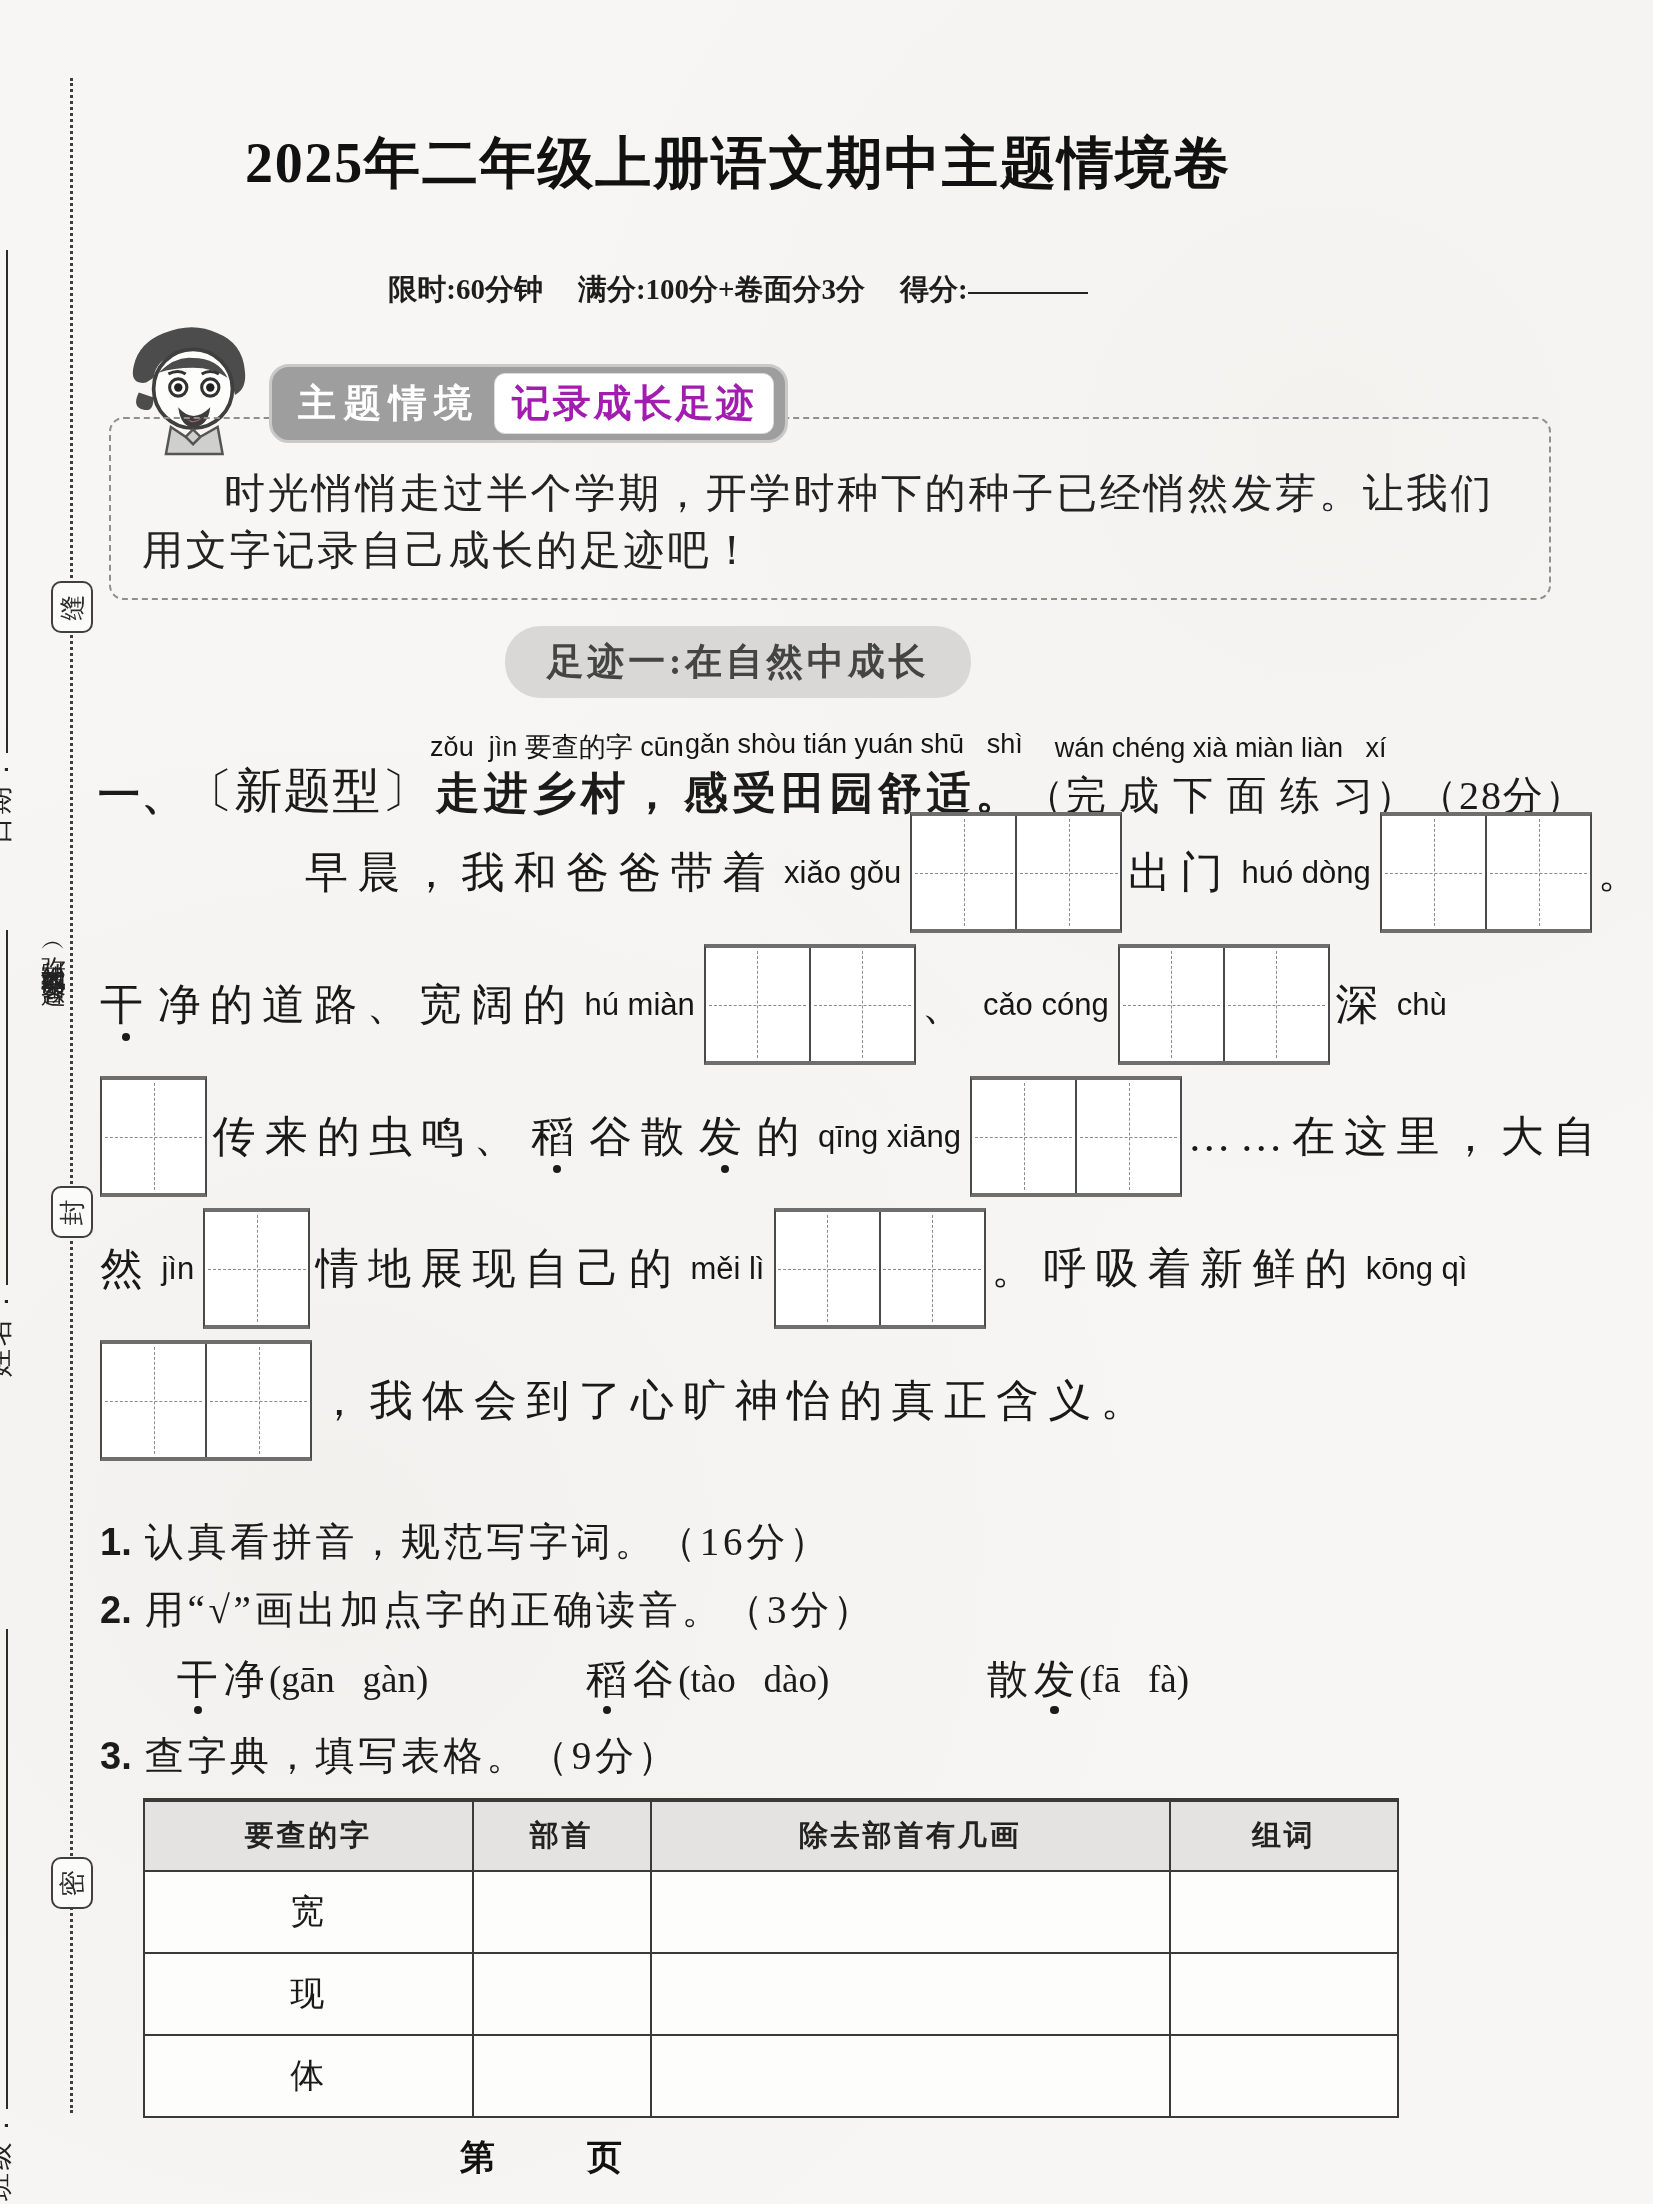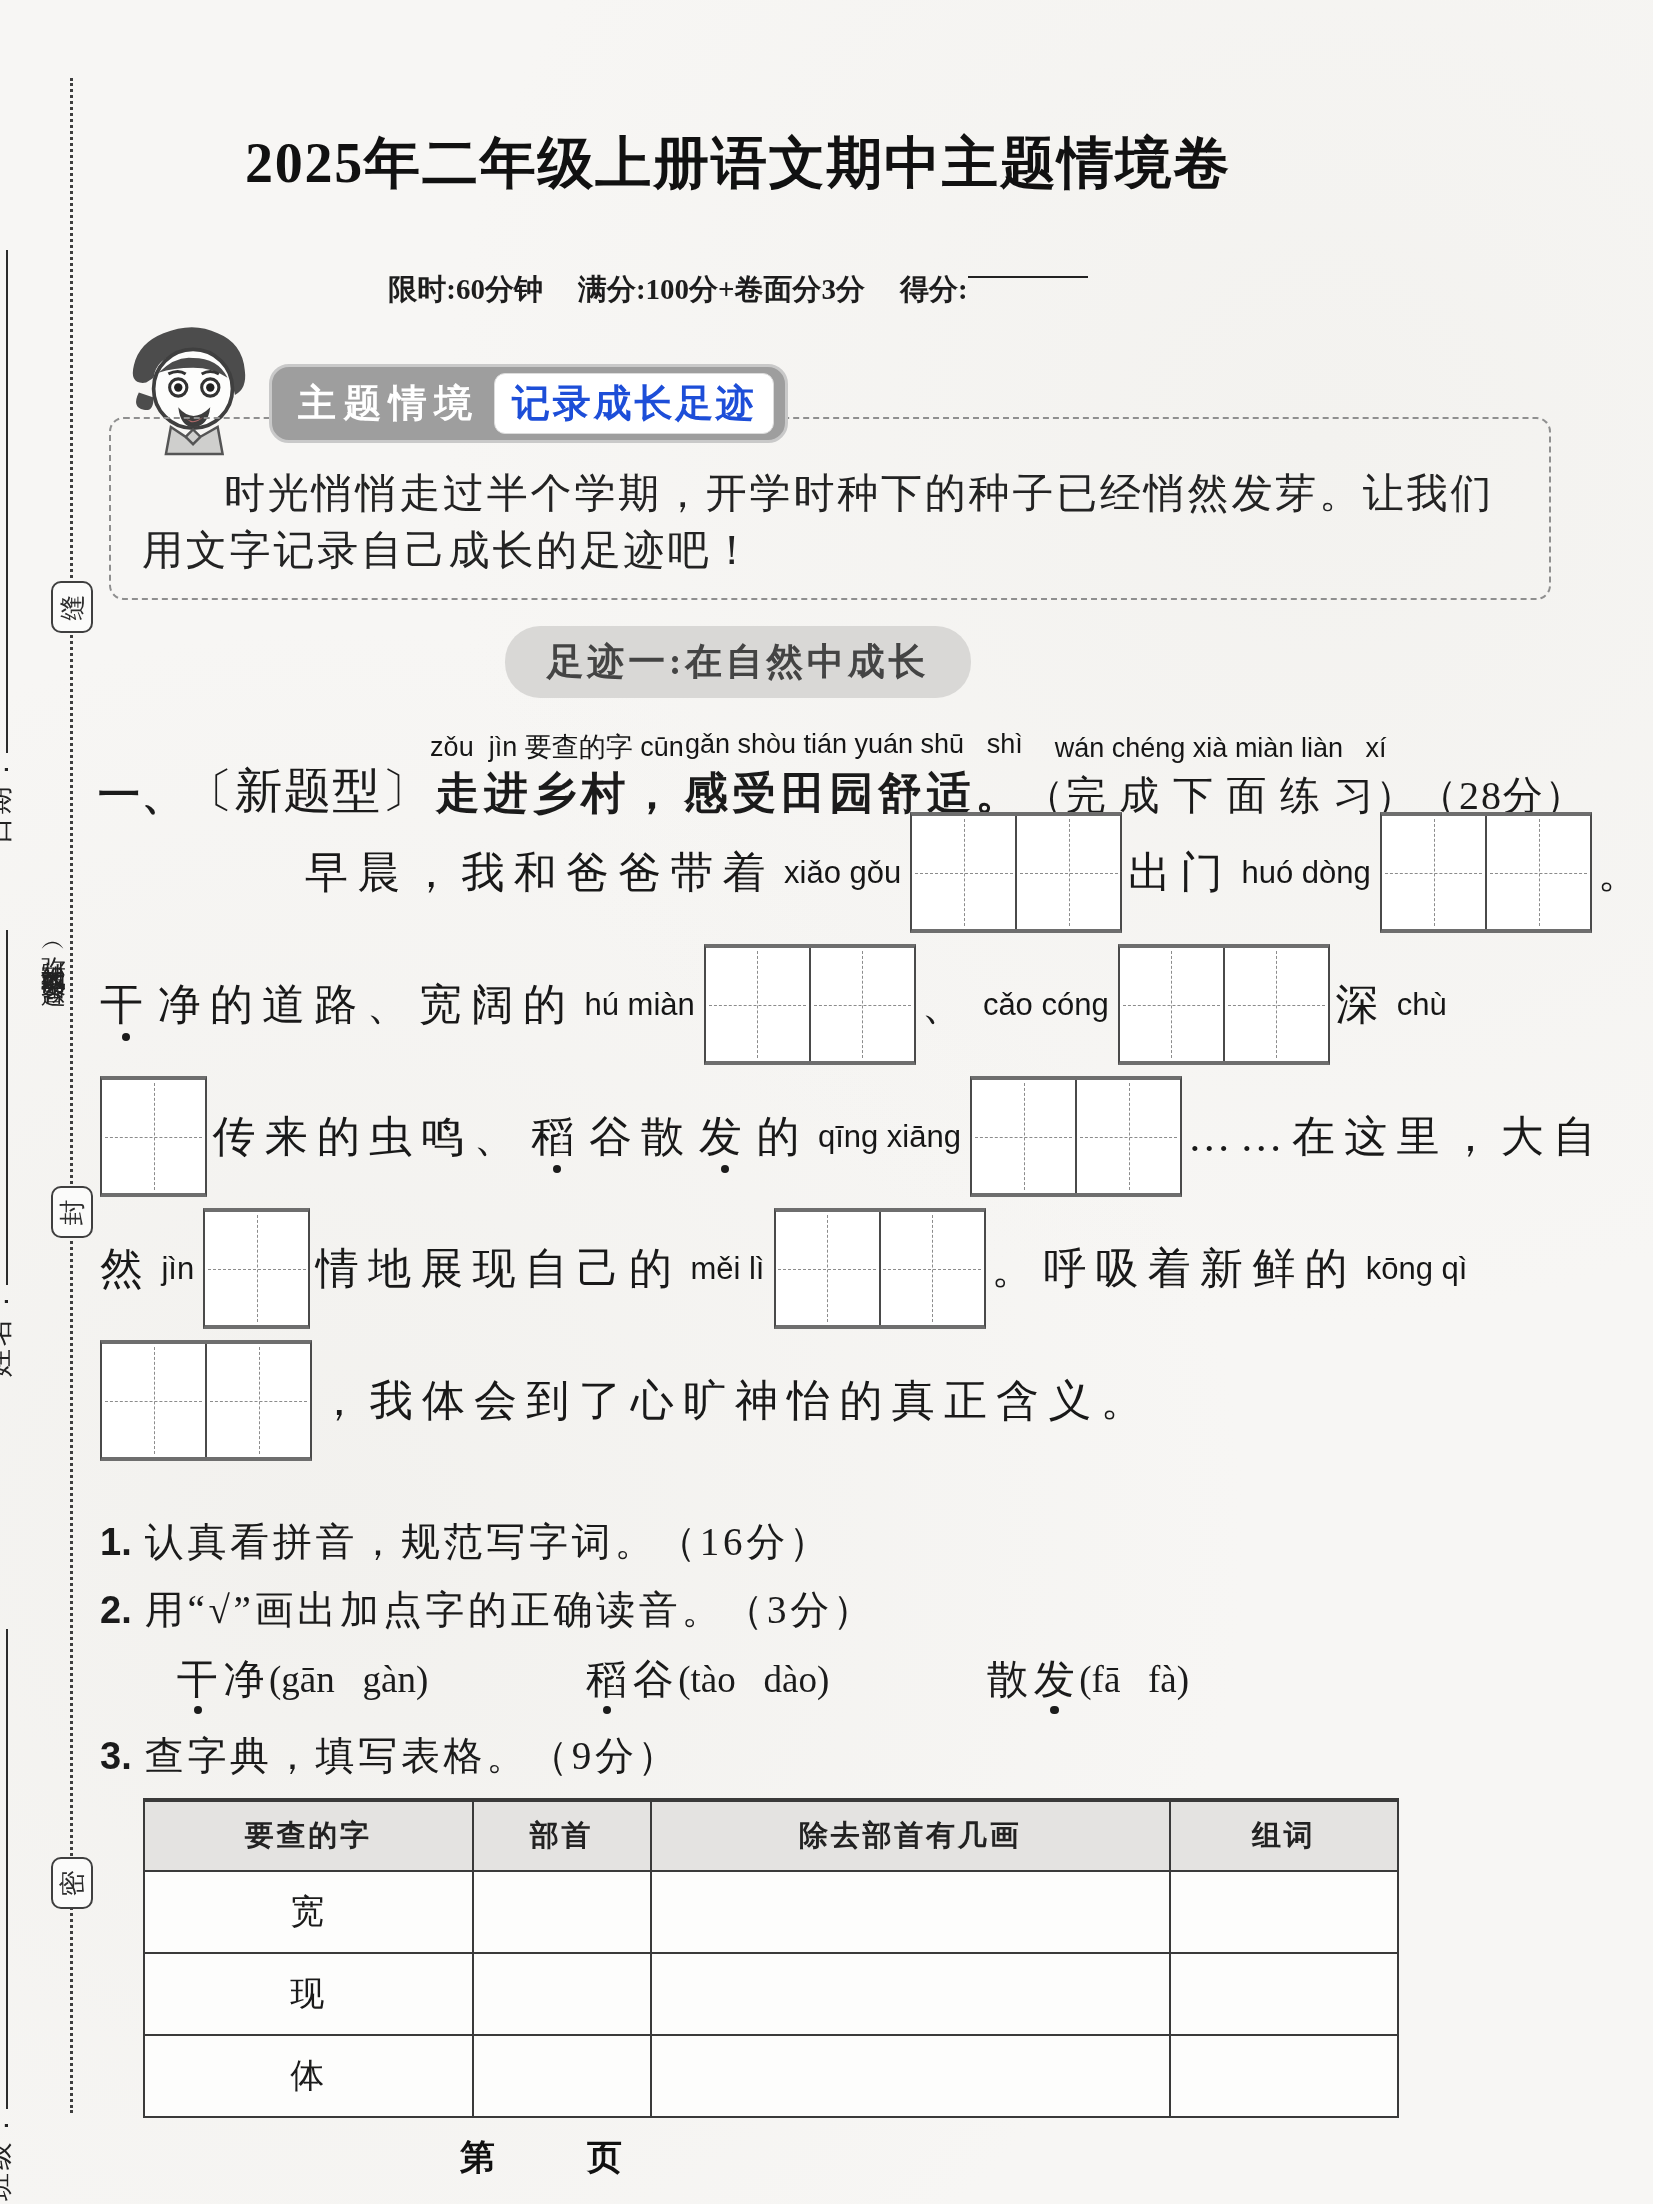--- a/index.html
+++ b/index.html
@@ -14,28 +14,28 @@
   .vlab .blank{display:inline-block;border-bottom:2.8px solid #2b2b2b;height:7.4px;}
   .vtext{position:absolute;writing-mode:vertical-rl;font-size:25px;letter-spacing:3.7px;color:#222;}
   .stamp{position:absolute;left:51px;width:42px;height:52px;background:#fbfbfa;border:2.8px solid #3f3f3f;
          border-radius:10px;display:flex;align-items:center;justify-content:center;box-sizing:border-box;}
   .stamp span{transform:rotate(-90deg);font-size:26px;color:#2d2d2d;}
   
   .title{position:absolute;left:92px;top:126px;width:1292px;text-align:center;
          font-size:56px;font-weight:700;letter-spacing:1.8px;color:#111;}
   .subtitle{position:absolute;left:92px;top:270px;width:1292px;display:flex;justify-content:center;
             gap:35px;font-size:29px;font-weight:600;color:#1d1d1d;align-items:baseline;}
-  .scorewrap{display:flex;align-items:flex-start;}
+  .scorewrap{display:flex;align-items:center;}
   .scoreblank{display:inline-block;width:120px;border-bottom:2.8px solid #222;height:5.5px;}
   
   .avatar{position:absolute;left:118px;top:321px;width:155px;height:138px;}
   .badge{position:absolute;left:269px;top:364px;height:79px;display:flex;align-items:center;gap:14.8px;
          background:#9e9e9e;border:3.7px solid #c9c9c9;border-radius:20px;padding:0 11px 0 26px;z-index:3;box-sizing:border-box;}
   .badge-tag{color:#fff;font-size:38px;font-weight:700;letter-spacing:7.4px;font-family:"Liberation Sans",sans-serif;}
-  .badge-box{background:#fff;border-radius:11px;padding:3.7px 16.6px;font-size:38px;font-weight:700;color:#1d4ed8;
+  .badge-box{background:#fff;border-radius:11px;padding:3.7px 16.6px;font-size:38px;font-weight:700;color:#a21caf;
              font-family:Liberation Serif, serif;letter-spacing:2.8px;border:1.8px solid #dcdcdc;}
   .intro{position:absolute;left:109px;top:417px;width:1442px;box-sizing:border-box;z-index:1;
          border:2.8px dashed #8f8f8f;border-radius:14.8px;padding:46px 29.5px 20px 31px;
          font-size:41px;line-height:1.38;letter-spacing:2.8px;text-indent:2em;color:#232323;}
   
   .sectionrow{position:absolute;left:92px;top:626px;width:1292px;text-align:center;}
   .sectionpill{display:inline-block;background:#d9d8d6;border-radius:35px;padding:11px 42px;
                font-size:37px;font-weight:700;letter-spacing:3.7px;color:#444;}
   
   .qrow{position:absolute;left:98px;top:724px;display:flex;align-items:flex-end;white-space:nowrap;}

